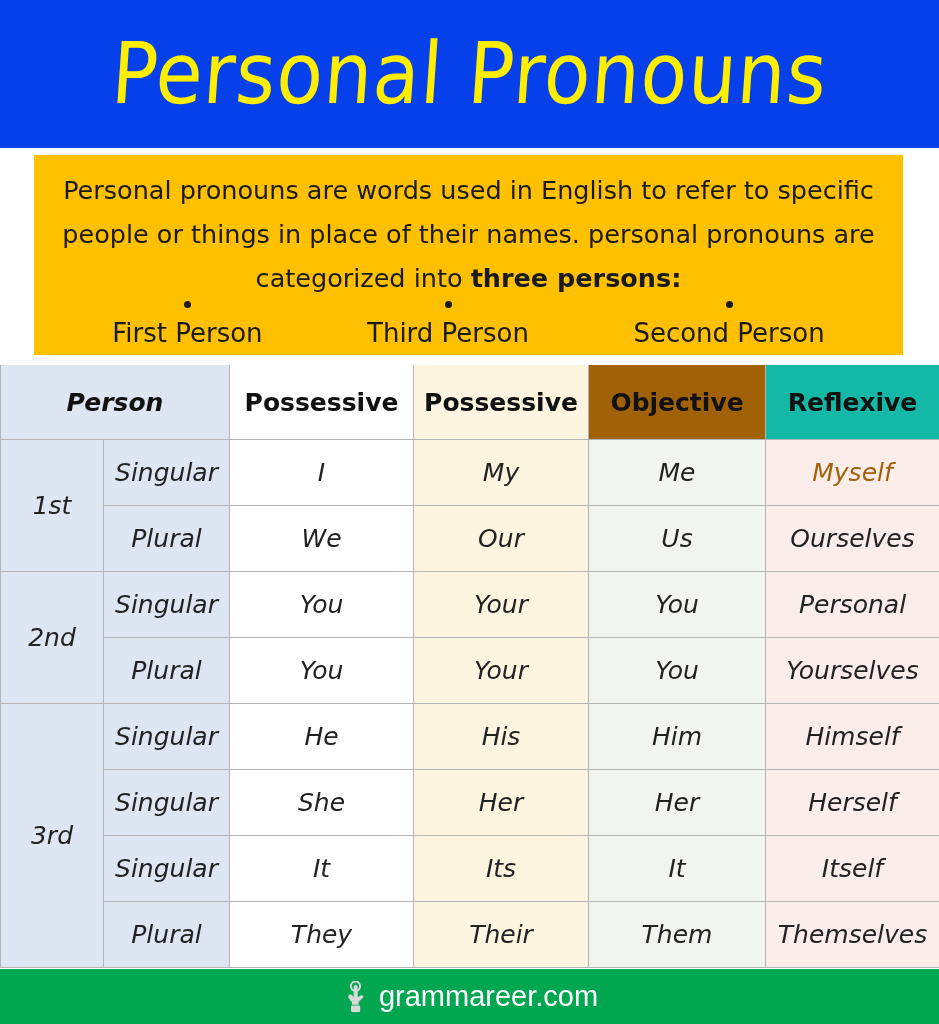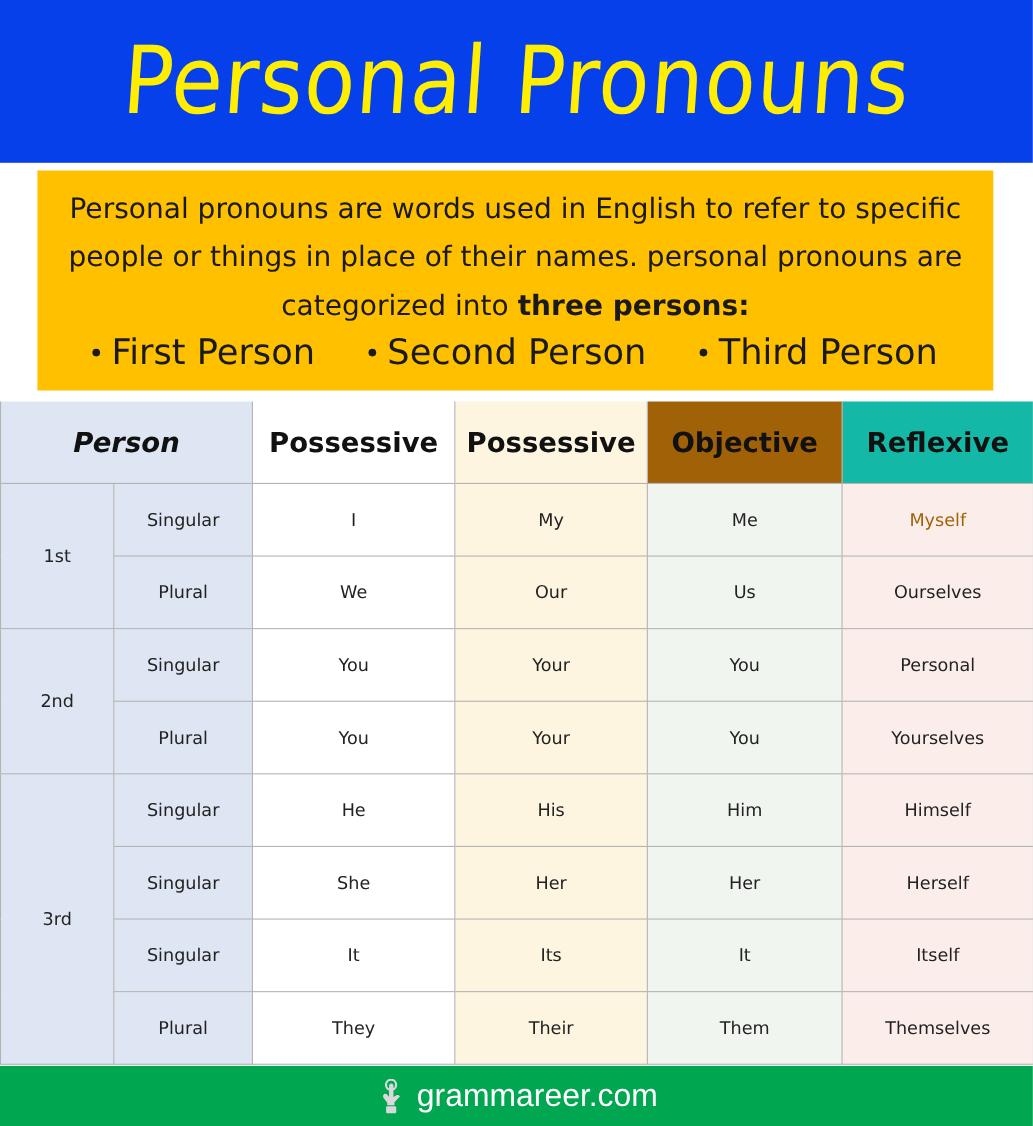--- a/index.html
+++ b/index.html
@@ -66,25 +66,26 @@
   }
   .bullet-row {
     display: flex;
     justify-content: space-around;
     align-items: center;
     padding: 0 6px 6px 6px;
   }
   .bullet-item {
     color: #1a1a1a;
     font-family: "DejaVu Sans", sans-serif;
-    font-size: 32px;
+    font-size: 26px;
     white-space: nowrap;
     display: flex;
     align-items: center;
     gap: 10px;
+    flex-direction: column;
   }
   .bullet-dot {
     width: 7px;
     height: 7px;
     background: #1a1a1a;
     border-radius: 50%;
     display: inline-block;
     flex: 0 0 auto;
   }
 
@@ -124,22 +125,23 @@
     border-top: none;
   }
   .th-person { background: #dee5f3; font-style: italic; }
   .th-nom    { background: #ffffff; }
   .th-poss   { background: #fdf5e0; }
   .th-obj    { background: #a16207; }
   .th-refl   { background: #14b8a6; }
 
   table.pronoun-table td {
     height: 65px;
-    font-size: 16px;
+    font-size: 25px;
     color: #222222;
+    font-style: italic;
   }
   td.cell-person {
     background: #dee5f3;
     font-size: 23px;
     color: #222222;
   }
   td.cell-number {
     background: #dee5f3;
     font-size: 23px;
     color: #222222;
@@ -189,25 +191,25 @@
   <div class="info-text">
     <span>Personal pronouns are words used in English to refer to specific people or things in place of their names. personal pronouns are categorized into </span><span class="strong">three persons:</span>
   </div>
   <div class="bullet-row">
     <div class="bullet-item">
       <span class="bullet-dot"></span>
       <span>First Person</span>
     </div>
     <div class="bullet-item">
       <span class="bullet-dot"></span>
-      <span>Second Person</span>
+      <span>Third Person</span>
     </div>
     <div class="bullet-item">
       <span class="bullet-dot"></span>
-      <span>Third Person</span>
+      <span>Second Person</span>
     </div>
   </div>
 </div>
 
 <div class="table-wrap">
   <table class="pronoun-table">
     <colgroup>
       <col class="c-person">
       <col class="c-number">
       <col class="c-nom">

